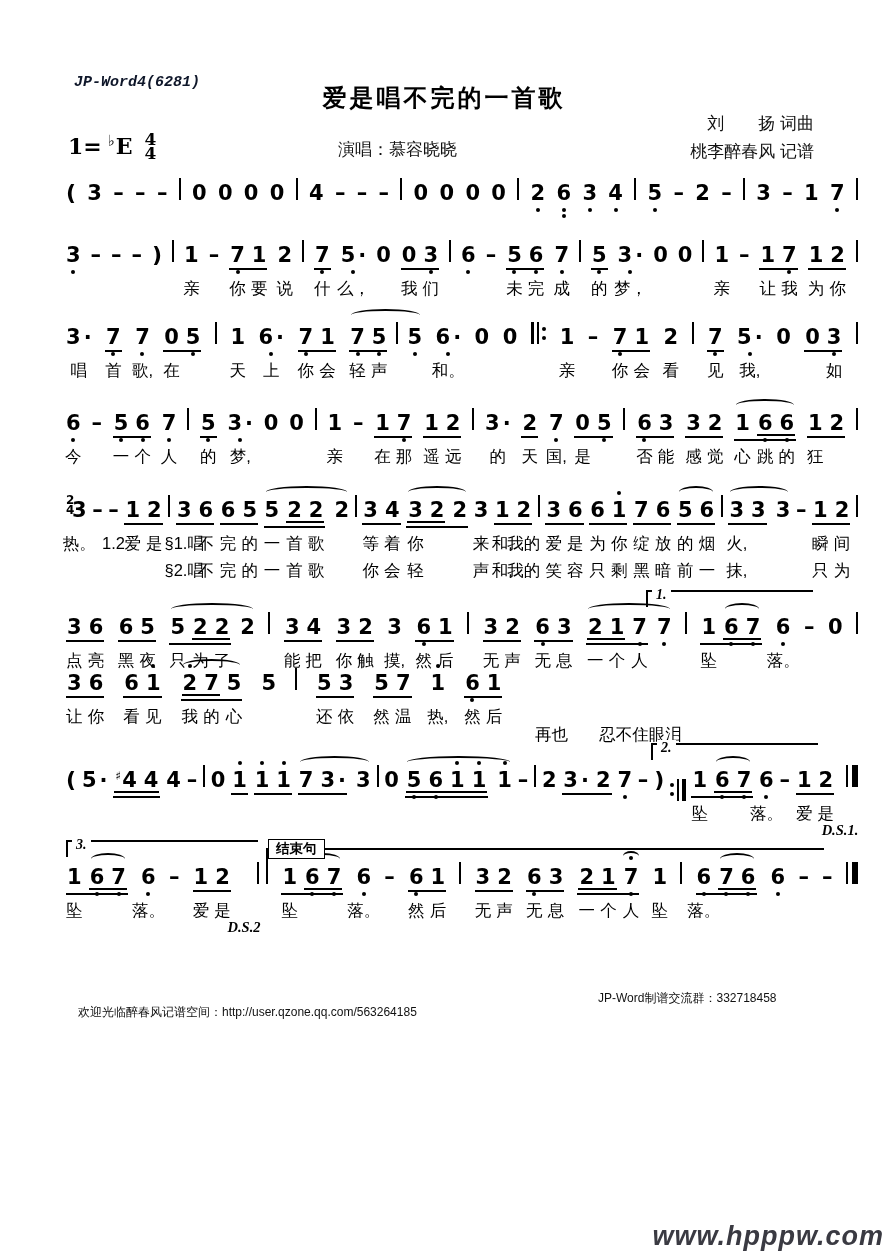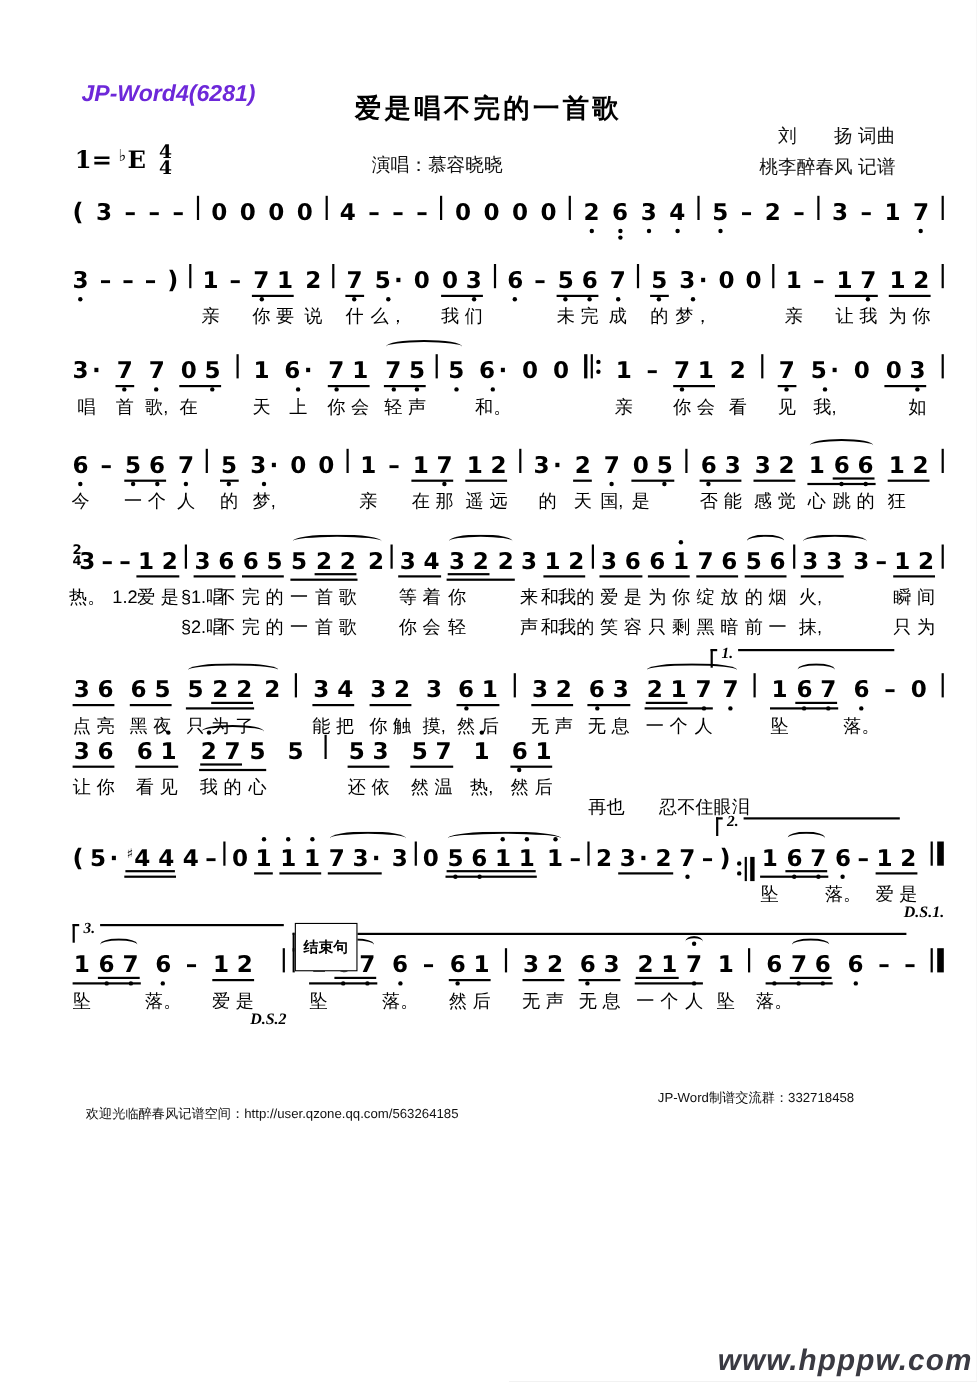--- a/index.html
+++ b/index.html
@@ -1,19 +1,19 @@
 <!DOCTYPE html>
 <html><head>
 <meta charset="utf-8">
 <style>
   html,body{margin:0;padding:0;background:#e8e8e8;}
   .page{position:relative;width:888px;height:1256px;background:#ffffff;margin:0 auto;overflow:hidden;
         font-family:"Liberation Sans","DejaVu Sans",sans-serif;color:#111;}
   
-  .jpmark{position:absolute;left:74px;top:74px;font-style:italic;font-size:21px;font-weight:bold;color:#6d28d9;}
+  .jpmark{position:absolute;left:74px;top:74px;font-style:italic;font-size:15px;font-weight:bold;color:#0f172a;font-family:Liberation Mono, monospace;}
   .title{position:absolute;left:50%;top:82px;transform:translateX(-50%);
          font-family:"Liberation Serif","DejaVu Serif",serif;font-weight:bold;font-size:24px;
          letter-spacing:3px;white-space:nowrap;color:#000;}
   .credit1{position:absolute;right:74px;top:112px;font-size:17px;white-space:nowrap;}
   .credit2{position:absolute;right:74px;top:140px;font-size:17px;white-space:nowrap;text-align:right;}
   .performer{position:absolute;left:338px;top:138px;font-size:17px;white-space:nowrap;font-family:Liberation Mono, monospace;}
   .keysig{position:absolute;left:68px;top:132px;display:flex;align-items:center;font-weight:bold;
           font-size:22px;font-family:"DejaVu Serif",serif;color:#000;}
   .keysig .flat{font-size:15px;margin:-10px 1px 0 6px;}
   .meter{display:inline-flex;flex-direction:column;align-items:center;font-size:17px;line-height:14px;margin-left:12px;font-weight:bold;}
@@ -54,21 +54,21 @@
         font-size:12px;line-height:10px;font-weight:bold;margin:0 -8px 14px 0;}
   .ly{position:absolute;top:36px;left:50%;transform:translateX(-50%);font-family:"Liberation Sans","DejaVu Sans",sans-serif;
       font-weight:normal;font-size:16.5px;white-space:nowrap;color:#000;}
   .ly2{top:63px;}
   .lyi{font-style:italic;font-weight:bold;font-size:14.5px;font-family:"Liberation Serif",serif;}
   .volta{position:absolute;top:-22px;height:15px;border-top:2px solid #000;border-left:2px solid #000;}
   .vlabel{position:absolute;left:4px;top:-5px;background:#fff;padding:0 4px;font-size:14px;
           font-style:italic;font-weight:bold;font-family:"Liberation Serif",serif;line-height:16px;}
   .volta.boxed{top:-14px;}
   .volta.boxed .vlabel{border:1.8px solid #000;font-style:normal;font-family:"Liberation Sans",sans-serif;
-                       font-size:13.5px;top:-11px;left:0;padding:13px 7px;}
+                       font-size:13.5px;top:-11px;left:0;padding:1px 7px;}
   
   .f1{position:absolute;left:78px;top:977px;font-size:16px;white-space:nowrap;}
   .f2{position:absolute;left:78px;top:1004px;font-size:12px;white-space:nowrap;}
   .f3{position:absolute;left:598px;top:990px;font-size:12px;white-space:nowrap;}
   .site{position:absolute;right:4px;bottom:4px;font-size:27px;font-weight:bold;font-style:italic;
         letter-spacing:1px;color:#3a3a42;font-family:"Liberation Sans",sans-serif;}
 </style>
 </head>
 <body>
 

